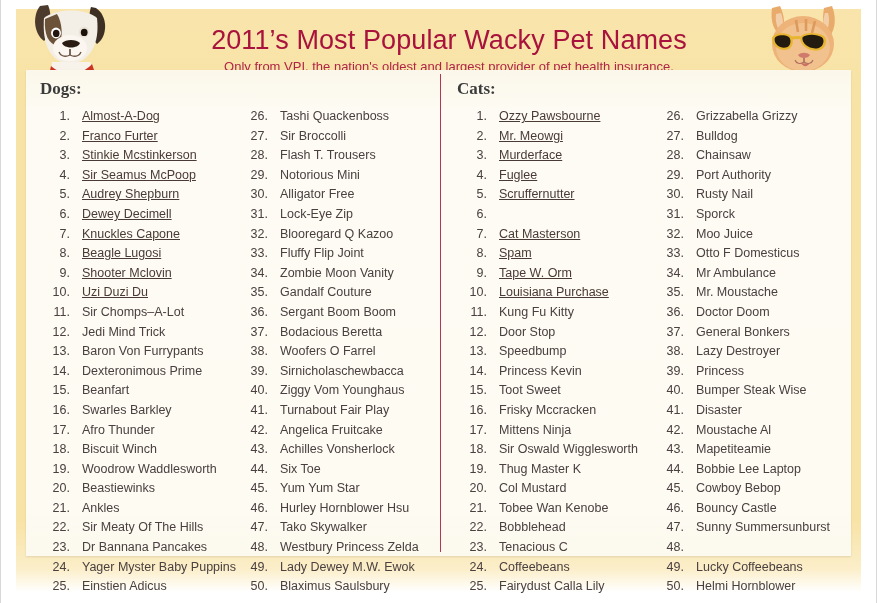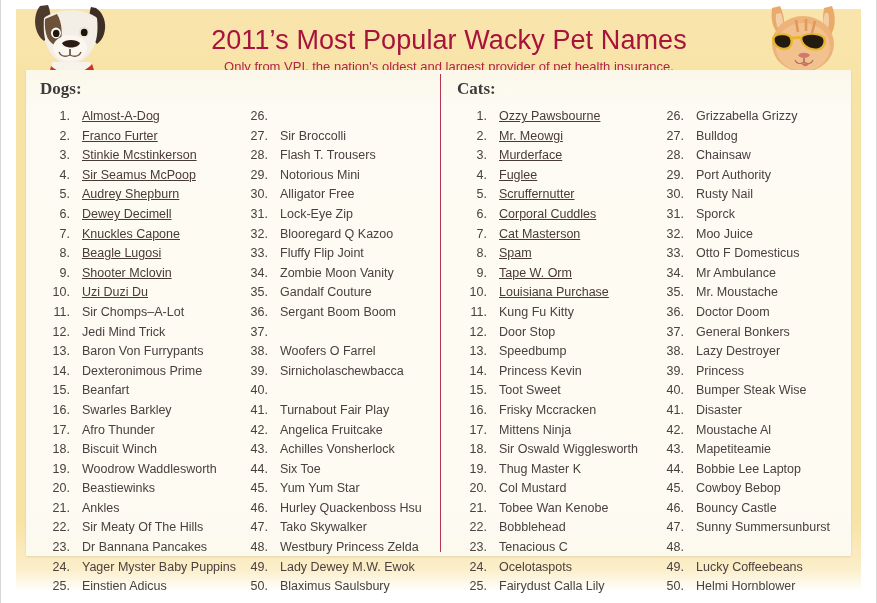--- a/index.html
+++ b/index.html
@@ -355,20 +355,21 @@
             <li>
               <span class="rank">25.</span>
               <span class="nm">Einstien Adicus</span>
             </li>
           </ol>
       </div>
       <div class="col c2">
         <ol class="namelist">
             <li>
               <span class="rank">26.</span>
+              <span class="nm">Tashi Quackenboss</span>
             </li>
             <li>
               <span class="rank">27.</span>
               <span class="nm">Sir Broccolli</span>
             </li>
             <li>
               <span class="rank">28.</span>
               <span class="nm">Flash T. Trousers</span>
             </li>
             <li>
@@ -398,31 +399,33 @@
             <li>
               <span class="rank">35.</span>
               <span class="nm">Gandalf Couture</span>
             </li>
             <li>
               <span class="rank">36.</span>
               <span class="nm">Sergant Boom Boom</span>
             </li>
             <li>
               <span class="rank">37.</span>
+              <span class="nm">Bodacious Beretta</span>
             </li>
             <li>
               <span class="rank">38.</span>
               <span class="nm">Woofers O Farrel</span>
             </li>
             <li>
               <span class="rank">39.</span>
               <span class="nm">Sirnicholaschewbacca</span>
             </li>
             <li>
               <span class="rank">40.</span>
+              <span class="nm">Ziggy Vom Younghaus</span>
             </li>
             <li>
               <span class="rank">41.</span>
               <span class="nm">Turnabout Fair Play</span>
             </li>
             <li>
               <span class="rank">42.</span>
               <span class="nm">Angelica Fruitcake</span>
             </li>
             <li>
@@ -432,21 +435,21 @@
             <li>
               <span class="rank">44.</span>
               <span class="nm">Six Toe</span>
             </li>
             <li>
               <span class="rank">45.</span>
               <span class="nm">Yum Yum Star</span>
             </li>
             <li>
               <span class="rank">46.</span>
-              <span class="nm">Hurley Quackenboss Hsu</span>
+              <span class="nm">Hurley Hornblower Hsu</span>
             </li>
             <li>
               <span class="rank">47.</span>
               <span class="nm">Tako Skywalker</span>
             </li>
             <li>
               <span class="rank">48.</span>
               <span class="nm">Westbury Princess Zelda</span>
             </li>
             <li>
@@ -480,21 +483,20 @@
             <li>
               <span class="rank">4.</span>
               <span class="nm link">Fuglee</span>
             </li>
             <li>
               <span class="rank">5.</span>
               <span class="nm link">Scruffernutter</span>
             </li>
             <li>
               <span class="rank">6.</span>
-              <span class="nm link">Corporal Cuddles</span>
             </li>
             <li>
               <span class="rank">7.</span>
               <span class="nm link">Cat Masterson</span>
             </li>
             <li>
               <span class="rank">8.</span>
               <span class="nm link">Spam</span>
             </li>
             <li>
@@ -552,21 +554,21 @@
             <li>
               <span class="rank">22.</span>
               <span class="nm">Bobblehead</span>
             </li>
             <li>
               <span class="rank">23.</span>
               <span class="nm">Tenacious C</span>
             </li>
             <li>
               <span class="rank">24.</span>
-              <span class="nm">Ocelotaspots</span>
+              <span class="nm">Coffeebeans</span>
             </li>
             <li>
               <span class="rank">25.</span>
               <span class="nm">Fairydust Calla Lily</span>
             </li>
           </ol>
       </div>
       <div class="col c2">
         <ol class="namelist">
             <li>

